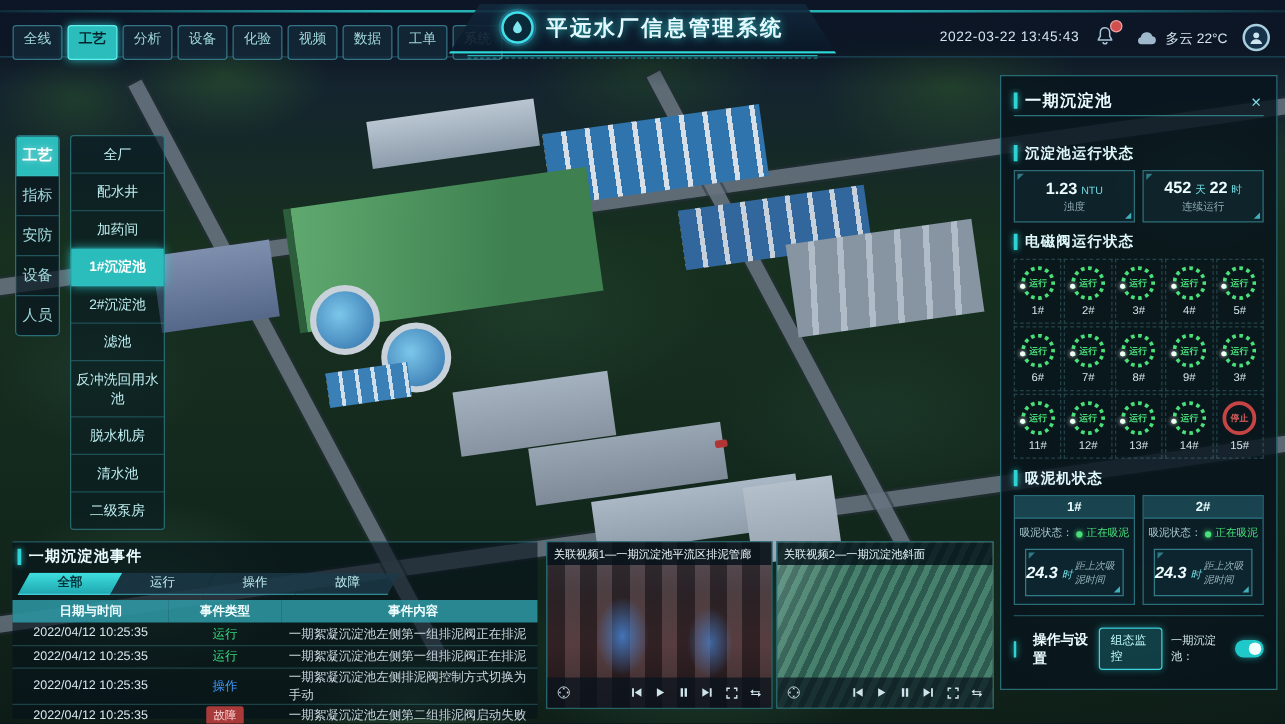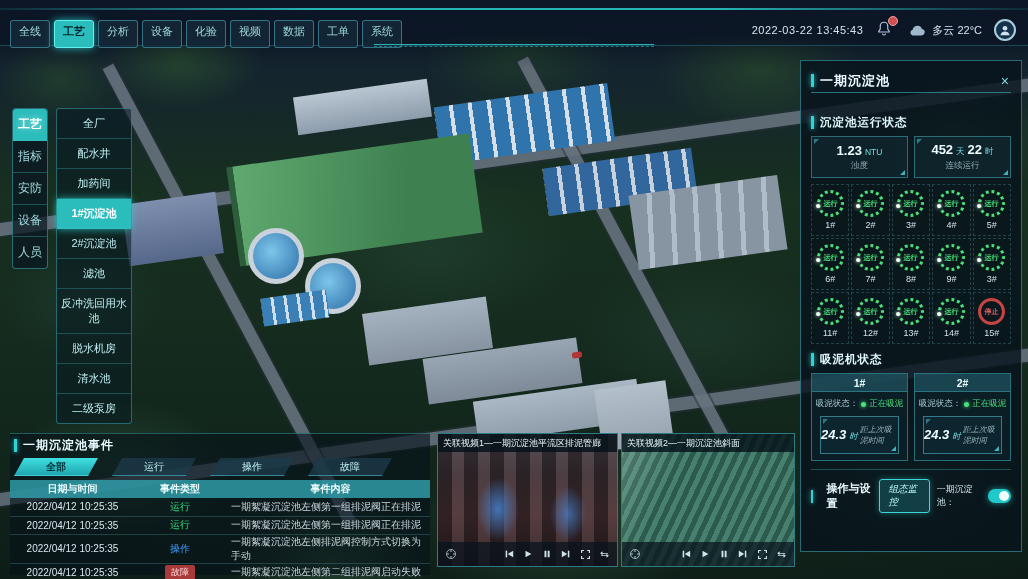--- a/index.html
+++ b/index.html
@@ -132,33 +132,33 @@
     border-left:5px solid transparent; border-bottom:5px solid rgba(80,210,225,.8); }
   .mud-stat::before { content:''; position:absolute; left:2px; top:2px;
     border-right:5px solid transparent; border-top:5px solid rgba(80,210,225,.5); }
   .mud-caption { font-size:8px; color:#93b2ba; }
 
   .settings-row { display:flex; align-items:center; gap:7px; margin-top:8px;
     border-top:1px solid rgba(70,190,205,.35); padding-top:9px; }
   .settings-title { font-size:11px; font-weight:bold; color:#eafcff; }
   .cfg-btn { font-size:9.5px; color:#bffcff; background:rgba(40,160,175,.28);
     border:1px solid #3fd4dc; border-radius:3px; padding:3px 9px; cursor:pointer;
-    box-shadow:0 0 6px rgba(45,216,216,.4);font-style:italic; }
+    box-shadow:0 0 6px rgba(45,216,216,.4); }
   .toggle-label { font-size:9px; color:#cfe6ea; margin-left:auto; }
   .toggle { position:relative; width:28px; height:14px; border-radius:8px; background:#1fc9c9;
     cursor:pointer; box-shadow:0 0 6px rgba(45,216,216,.6); }
   .toggle .knob { position:absolute; right:2px; top:2px; width:10px; height:10px;
     border-radius:50%; background:#f2ffff; }
 
   
   .events { position:absolute; left:10px; top:433px; width:420px; height:142px; z-index:6;
     background:rgba(6,18,26,.62); border-top:1px solid rgba(70,190,205,.4); }
   .events-head { display:flex; align-items:center; height:22px; padding-left:4px; }
   .events-title { font-size:12px; font-weight:bold; color:#eafcff; letter-spacing:1px; }
-  .event-tabs { display:flex; margin:2px 0 4px 4px;gap:24px; }
+  .event-tabs { display:flex; margin:2px 0 4px 4px; }
   .event-tab { width:84px; height:18px; line-height:18px; text-align:center; font-size:10px;
     color:#bfeff2; background:rgba(28,58,72,.8); margin-right:-10px;
     clip-path:polygon(10px 0,100% 0,calc(100% - 10px) 100%,0 100%);
     border-bottom:1px solid rgba(70,190,205,.6); cursor:pointer; }
   .event-tab.active { background:linear-gradient(180deg,#3fe0e0,#1fa7b0); color:#04323a; font-weight:bold; }
   .etable { width:100%; border-collapse:collapse; }
   .etable .hrow { background:rgba(47,160,172,.82); }
   .etable th { font-size:10px; font-weight:bold; color:#f0feff; height:18px; text-align:center; }
   .etable td { font-size:10px; height:18px; border-bottom:1px solid rgba(100,220,230,.22); }
   .col-time { width:125px; text-align:center; color:#d8e6ee; }
@@ -228,20 +228,28 @@
       <div class="nav-tab">全线</div>
       <div class="nav-tab active">工艺</div>
       <div class="nav-tab">分析</div>
       <div class="nav-tab">设备</div>
       <div class="nav-tab">化验</div>
       <div class="nav-tab">视频</div>
       <div class="nav-tab">数据</div>
       <div class="nav-tab">工单</div>
       <div class="nav-tab">系统</div>
     </div>
+    <div class="brand">
+      <div class="brand-rings">
+        <svg width="14" height="14" viewBox="0 0 24 24">
+            <path d="M12 3c3 4 6 7.5 6 11a6 6 0 1 1-12 0c0-3.5 3-7 6-11z" fill="#7fe6ef"></path>
+          </svg>
+      </div>
+      <div class="brand-title">平远水厂信息管理系统</div>
+    </div>
     <div class="brand-under"></div>
     <div class="hright">
       <div class="hdatetime">2022-03-22 13:45:43</div>
       <div class="bell-wrap">
         <svg width="18" height="18" viewBox="0 0 24 24">
             <path d="M12 3c-3.1 0-5 2.3-5 5.2V12l-2 3.2V16h14v-.8L17 12V8.2C17 5.3 15.1 3 12 3z" fill="none" stroke="#a9c3d6" stroke-width="1.6"></path>
             <path d="M10 18a2 2 0 0 0 4 0" fill="none" stroke="#a9c3d6" stroke-width="1.6"></path>
           </svg>
         <div class="badge"></div>
       </div>
@@ -306,20 +314,24 @@
         <div class="stat-line">
           <span class="stat-v">452</span>
           <span class="stat-u">天</span>
           <span class="stat-v">22</span>
           <span class="stat-u">时</span>
         </div>
         <div class="stat-label">连续运行</div>
       </div>
     </div>
 
+    <div class="sec-head">
+      <div class="accent-bar"></div>
+      <div class="sec-title">电磁阀运行状态</div>
+    </div>
     <div class="valve-grid">
       <div class="valve-cell">
           <div class="valve-ring run">
             <span class="valve-status">运行</span>
           </div>
           <div class="valve-id">1#</div>
         </div>
       <div class="valve-cell">
           <div class="valve-ring run">
             <span class="valve-status">运行</span>

